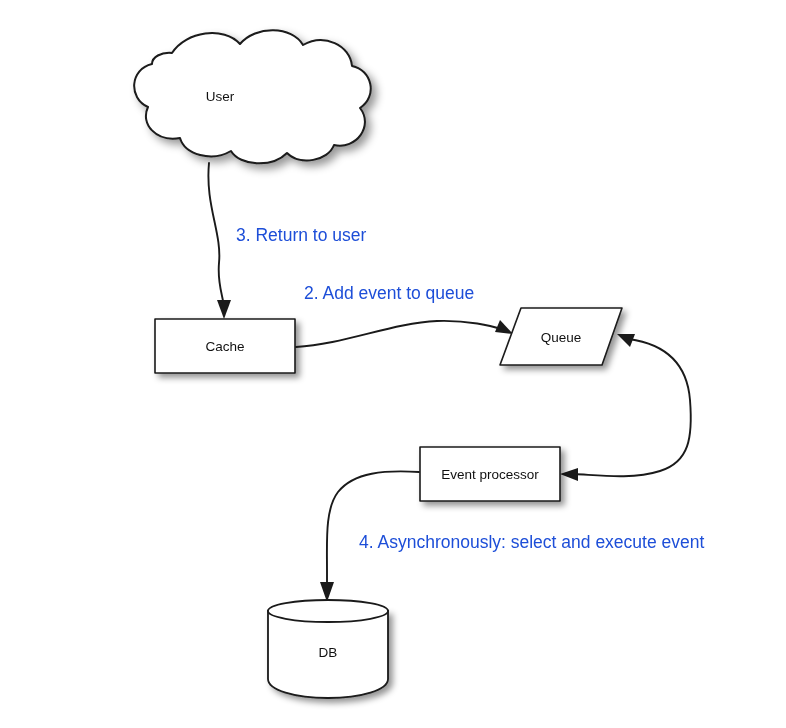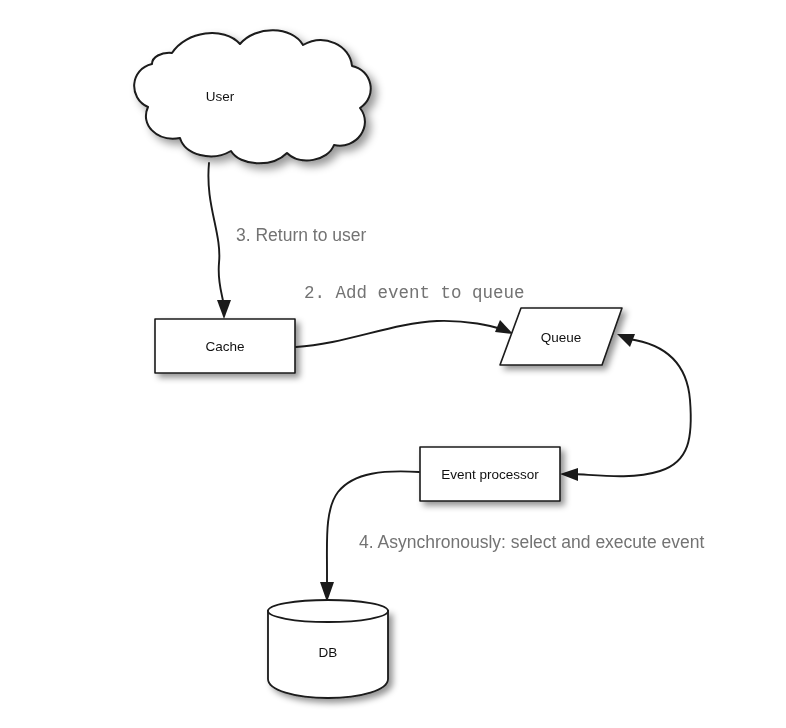--- a/index.html
+++ b/index.html
@@ -67,26 +67,26 @@
     font-family: "Liberation Sans", sans-serif;
     font-size: 13.5px;
     fill: #111111;
     text-anchor: middle;
     dominant-baseline: middle;
   }
   .step-label {
     position: absolute;
     font-family: "Liberation Sans", sans-serif;
     font-size: 17.5px;
-    color: #737373;
+    color: #1d4ed8;
     white-space: nowrap;
     line-height: 1;
   }
   #step-1-label { left: 52px;  top: 261px; }
-  #step-2-label { left: 304px; top: 285px; font-family: Liberation Mono, monospace; }
+  #step-2-label { left: 304px; top: 285px; }
   #step-3-label { left: 236px; top: 227px; }
   #step-4-label { left: 359px; top: 534px; text-align: center; }
 </style>
 </head>
 <body>
 
 <div id="diagram-root">
 
   <svg id="diagram-canvas" viewBox="0 0 786 728" xmlns="http://www.w3.org/2000/svg">
     <defs>

